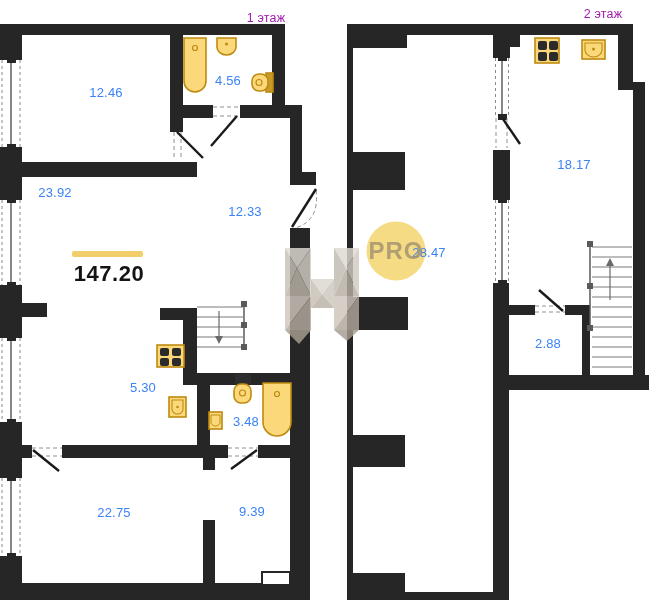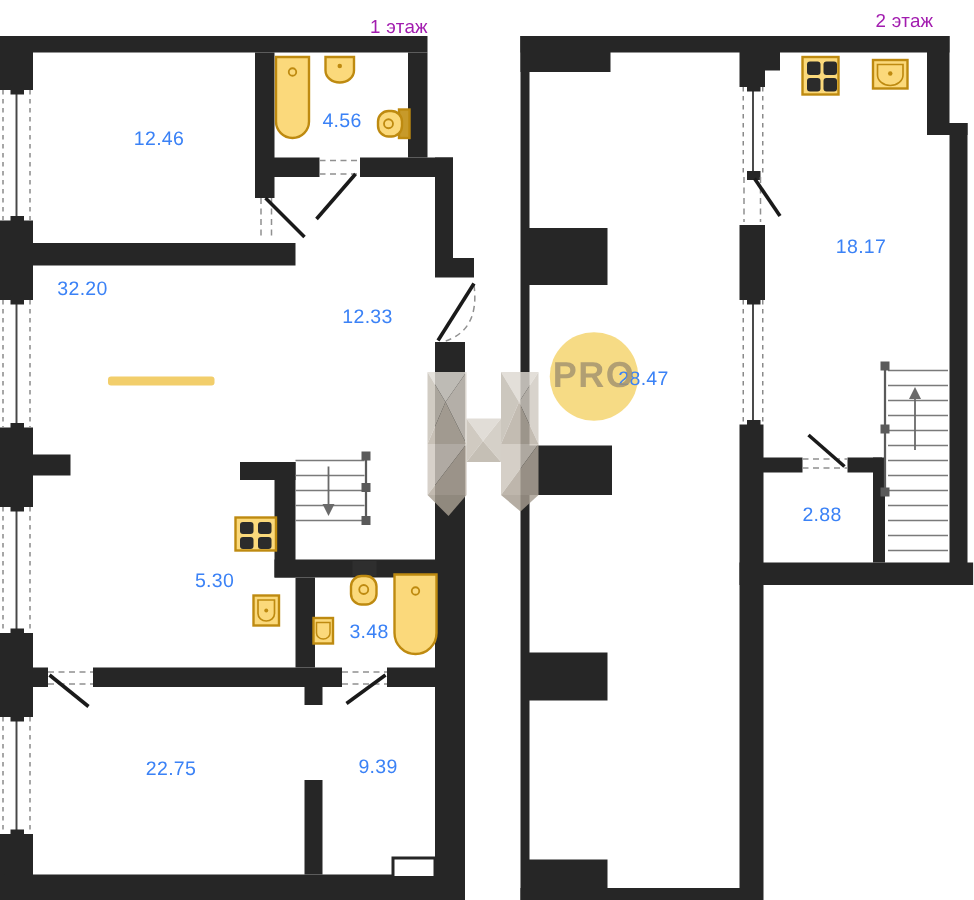--- a/index.html
+++ b/index.html
@@ -249,27 +249,28 @@
     <polygon points="334,330 359,330 347,341" fill="#a59c8f"></polygon>
   </g>
   <circle cx="396" cy="251" r="29.5" fill="#F6D97E" opacity="0.95"></circle>
 </svg>
 
   <div class="lbl title" style="left:266px;top:18px;">1 этаж</div>
   <div class="lbl title" style="left:603px;top:14px;">2 этаж</div>
 
   <div class="lbl" style="left:106px;top:92px;">12.46</div>
   <div class="lbl" style="left:228px;top:80px;">4.56</div>
-  <div class="lbl" style="left:55px;top:192px;">32.20</div>
+  <div class="lbl" style="left:55px;top:192px;">23.92</div>
   <div class="lbl" style="left:245px;top:211px;">12.33</div>
   <div class="lbl" style="left:143px;top:387px;">5.30</div>
   <div class="lbl" style="left:246px;top:421px;">3.48</div>
   <div class="lbl" style="left:114px;top:512px;">22.75</div>
   <div class="lbl" style="left:252px;top:511px;">9.39</div>
 
   <div class="lbl" style="left:574px;top:164px;">18.17</div>
   <div class="lbl" style="left:429px;top:252px;">28.47</div>
   <div class="lbl" style="left:548px;top:343px;">2.88</div>
 
   <div class="accent-bar"></div>
+  <div class="lbl total" style="left:109px;top:274px;">147.20</div>
 
   <div class="pro-text">PRO</div>
 </div>
 
 </body></html>

